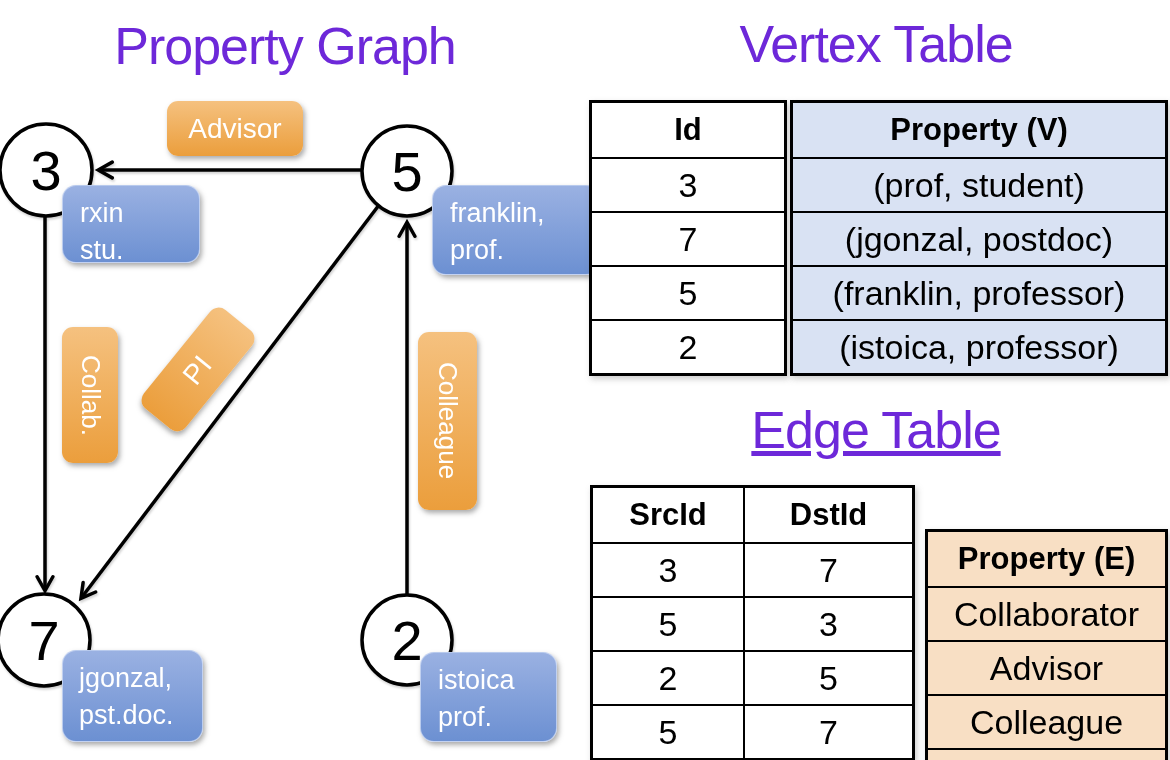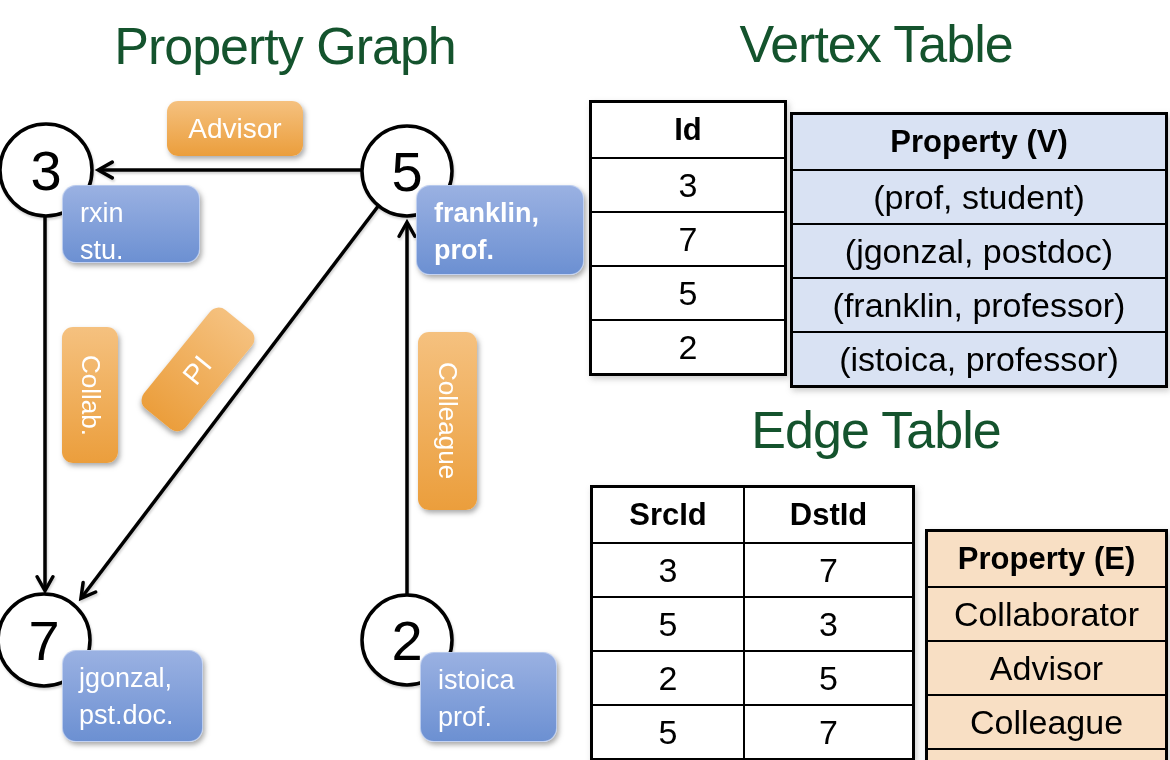--- a/index.html
+++ b/index.html
@@ -2,25 +2,25 @@
 <html style="--edge-label-top: #f5c17f; --edge-label-bottom: #eb9e3c; --vertex-label-top: #9ab1e2; --vertex-label-bottom: #6c90d2; --vertex-property-bg: #d9e2f3; --edge-property-bg: #f8dfc4;"><head>
 <meta charset="utf-8">
 <style>
   html,body{margin:0;padding:0;background:#fff;}
   .canvas{
     position:relative;width:1170px;height:760px;overflow:hidden;background:#fff;
     font-family:"Liberation Sans","DejaVu Sans",sans-serif;color:#000;
   }
   .title{
     position:absolute;text-align:center;font-size:52px;font-weight:300;
-    letter-spacing:-1px;color:#14532d;white-space:nowrap;
+    letter-spacing:-1px;color:#6d28d9;white-space:nowrap;
   }
   .graph-title{left:0;top:16px;width:570px;}
   .vtable-title{left:582px;top:14px;width:588px;}
-  .etable-title{left:582px;top:400px;width:588px;}
+  .etable-title{left:582px;top:400px;width:588px;text-decoration:underline;}
 
   .graph-svg{position:absolute;left:0;top:0;}
   .vertex{fill:#fff;stroke:#000;stroke-width:3.5px;}
   .edge{fill:none;stroke:#000;stroke-width:3.5px;}
   .graph-svg .edge, .graph-svg .vertex{filter:drop-shadow(1px 2px 1px rgba(0,0,0,0.18));}
   .vid{font-size:56px;font-weight:300;fill:#000;text-anchor:middle;}
 
   
   .elabel{
     position:absolute;display:flex;align-items:center;justify-content:center;
@@ -92,35 +92,35 @@
 
   <div class="elabel" style="left:167px;top:101px;width:136px;height:55px;">Advisor</div>
   <div class="elabel vert" style="left:62px;top:327px;width:56px;height:136px;">Collab.</div>
   <div class="elabel rot" style="left:171px;top:306px;width:54px;height:127px;">
     <span class="rot-inner">PI</span>
   </div>
   <div class="elabel vert" style="left:418px;top:332px;width:59px;height:178px;">Colleague</div>
 
   <div class="vlabel" style="left:62px;top:185px;width:138px;height:78px;">rxin
 stu.</div>
-  <div class="vlabel" style="left:416px;top:185px;width:168px;height:90px;font-weight:bold;">franklin,
+  <div class="vlabel" style="left:432px;top:185px;width:168px;height:90px;">franklin,
 prof.</div>
   <div class="vlabel" style="left:62px;top:650px;width:141px;height:92px;padding-left:16px;">jgonzal,
 pst.doc.</div>
   <div class="vlabel" style="left:420px;top:652px;width:137px;height:90px;">istoica
 prof.</div>
 
   <div class="table-sub" style="left:589px;top:100px;width:198px;">
     <div class="cell head first">Id</div>
     <div class="cell">3</div>
     <div class="cell">7</div>
     <div class="cell">5</div>
     <div class="cell">2</div>
   </div>
-  <div class="table-sub blue-col" style="left:790px;top:112px;width:378px;">
+  <div class="table-sub blue-col" style="left:790px;top:100px;width:378px;">
     <div class="cell head first">Property (V)</div>
     <div class="cell">(prof, student)</div>
     <div class="cell">(jgonzal, postdoc)</div>
     <div class="cell">(franklin, professor)</div>
     <div class="cell">(istoica, professor)</div>
   </div>
 
   <div class="table-sub two-col" style="left:590px;top:485px;width:325px;">
     <div class="cell head first">SrcId</div>
     <div class="cell head first rightcol">DstId</div>

